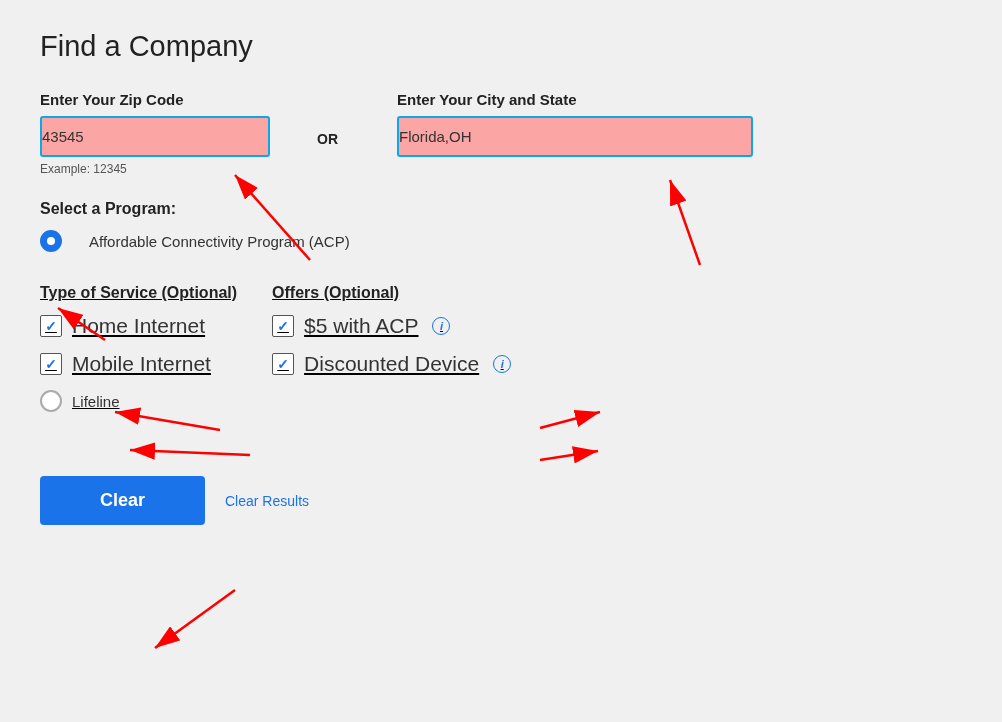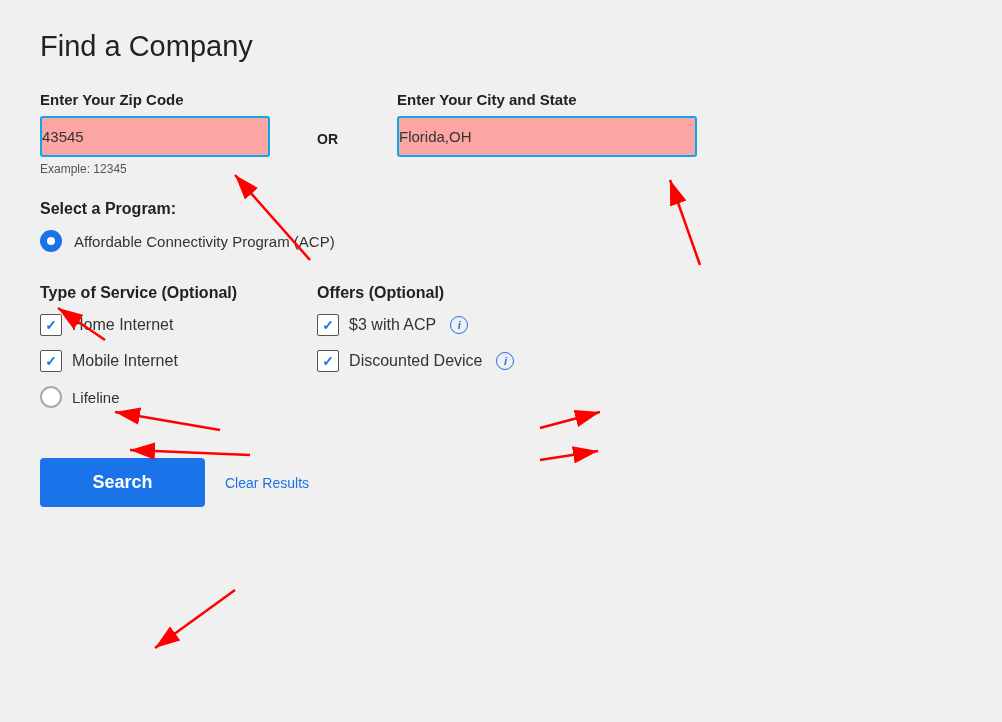--- a/index.html
+++ b/index.html
@@ -50,21 +50,21 @@
       color: #333;
       background: #fca5a5;
       outline: none;
     }
 
     .zip-field {
       width: 230px;
     }
 
     .city-field {
-      width: 300px;
+      width: 356px;
     }
 
     .example-text {
       font-size: 12px;
       color: #555;
       margin-top: 5px;
     }
 
     .or-label {
       font-size: 14px;
@@ -81,21 +81,21 @@
       margin-bottom: 12px;
     }
 
     .program-section {
       margin-bottom: 32px;
     }
 
     .radio-option {
       display: flex;
       align-items: center;
-      gap: 12px;
+      gap: 27px;
       cursor: pointer;
     }
 
     .radio-circle {
       width: 22px;
       height: 22px;
       border-radius: 50%;
       background: #1a73e8;
       border: 2px solid #1a73e8;
       display: flex;
@@ -120,22 +120,23 @@
       flex-shrink: 0;
     }
 
     .radio-label {
       font-size: 15px;
       color: #333;
     }
 
     .two-col-row {
       display: flex;
-      gap: 80px;
+      gap: 35px;
       margin-bottom: 20px;
+      text-decoration: underline;
     }
 
     .service-section, .offers-section {
       display: flex;
       flex-direction: column;
     }
 
     .checkbox-option {
       display: flex;
       align-items: center;
@@ -160,21 +161,21 @@
       border-color: #555;
     }
 
     .checkbox-check {
       font-size: 14px;
       color: #1a73e8;
       font-weight: 700;
     }
 
     .checkbox-label {
-      font-size: 16px;
+      font-size: 21px;
       color: #333;
     }
 
     .info-icon {
       display: inline-flex;
       align-items: center;
       justify-content: center;
       width: 18px;
       height: 18px;
       border-radius: 50%;
@@ -184,21 +185,21 @@
       font-style: italic;
       font-weight: 700;
       cursor: pointer;
       margin-left: 4px;
     }
 
     .lifeline-row {
       display: flex;
       align-items: center;
       gap: 10px;
-      margin-bottom: 30px;
+      margin-bottom: 44px;
       text-align: right;
     }
 
     .search-row {
       display: flex;
       align-items: center;
       gap: 20px;
       margin-top: 10px;
     }
 
@@ -280,35 +281,35 @@
       <span class="radio-label">Lifeline</span>
     </div>
   </div>
 
   <div class="offers-section">
     <div class="section-header">Offers (Optional)</div>
     <div class="checkbox-option">
       <div class="checkbox-box checked">
         <span class="checkbox-check">✓</span>
       </div>
-      <span class="checkbox-label">$3 with ACP</span>
+      <span class="checkbox-label">$5 with ACP</span>
       <span class="info-icon">i</span>
     </div>
     <div class="checkbox-option">
       <div class="checkbox-box checked">
         <span class="checkbox-check">✓</span>
       </div>
       <span class="checkbox-label">Discounted Device</span>
       <span class="info-icon">i</span>
     </div>
   </div>
 </div>
 
 <div class="search-row">
-  <button class="search-button">Search</button>
+  <button class="search-button">Clear</button>
   <a class="clear-results-link" href="#">Clear Results</a>
 </div>
 
 <svg class="arrows-overlay" xmlns="http://www.w3.org/2000/svg">
 
   <defs>
     <marker id="arrowhead" markerWidth="10" markerHeight="7" refX="10" refY="3.5" orient="auto">
       <polygon points="0 0, 10 3.5, 0 7" fill="red"></polygon>
     </marker>
   </defs>

